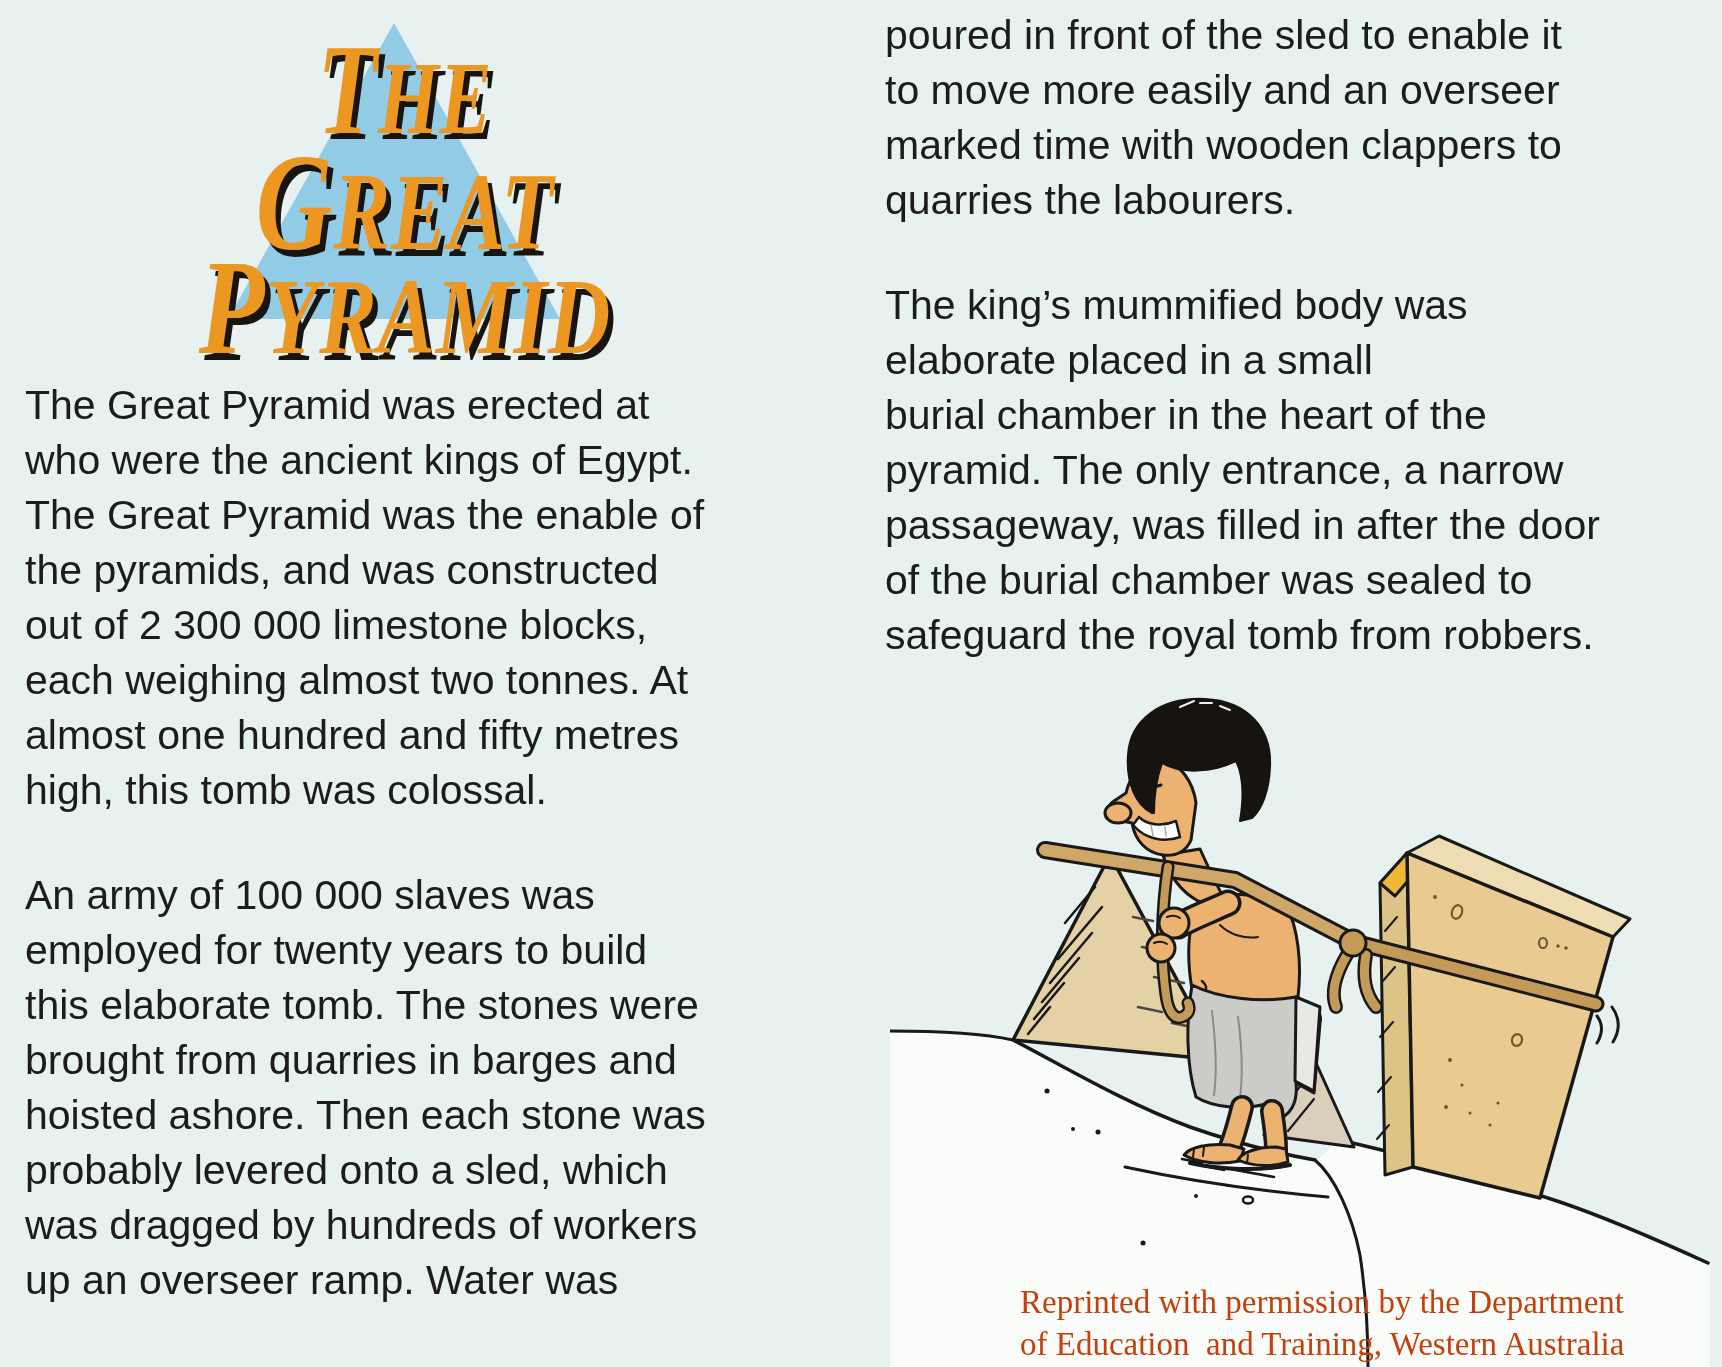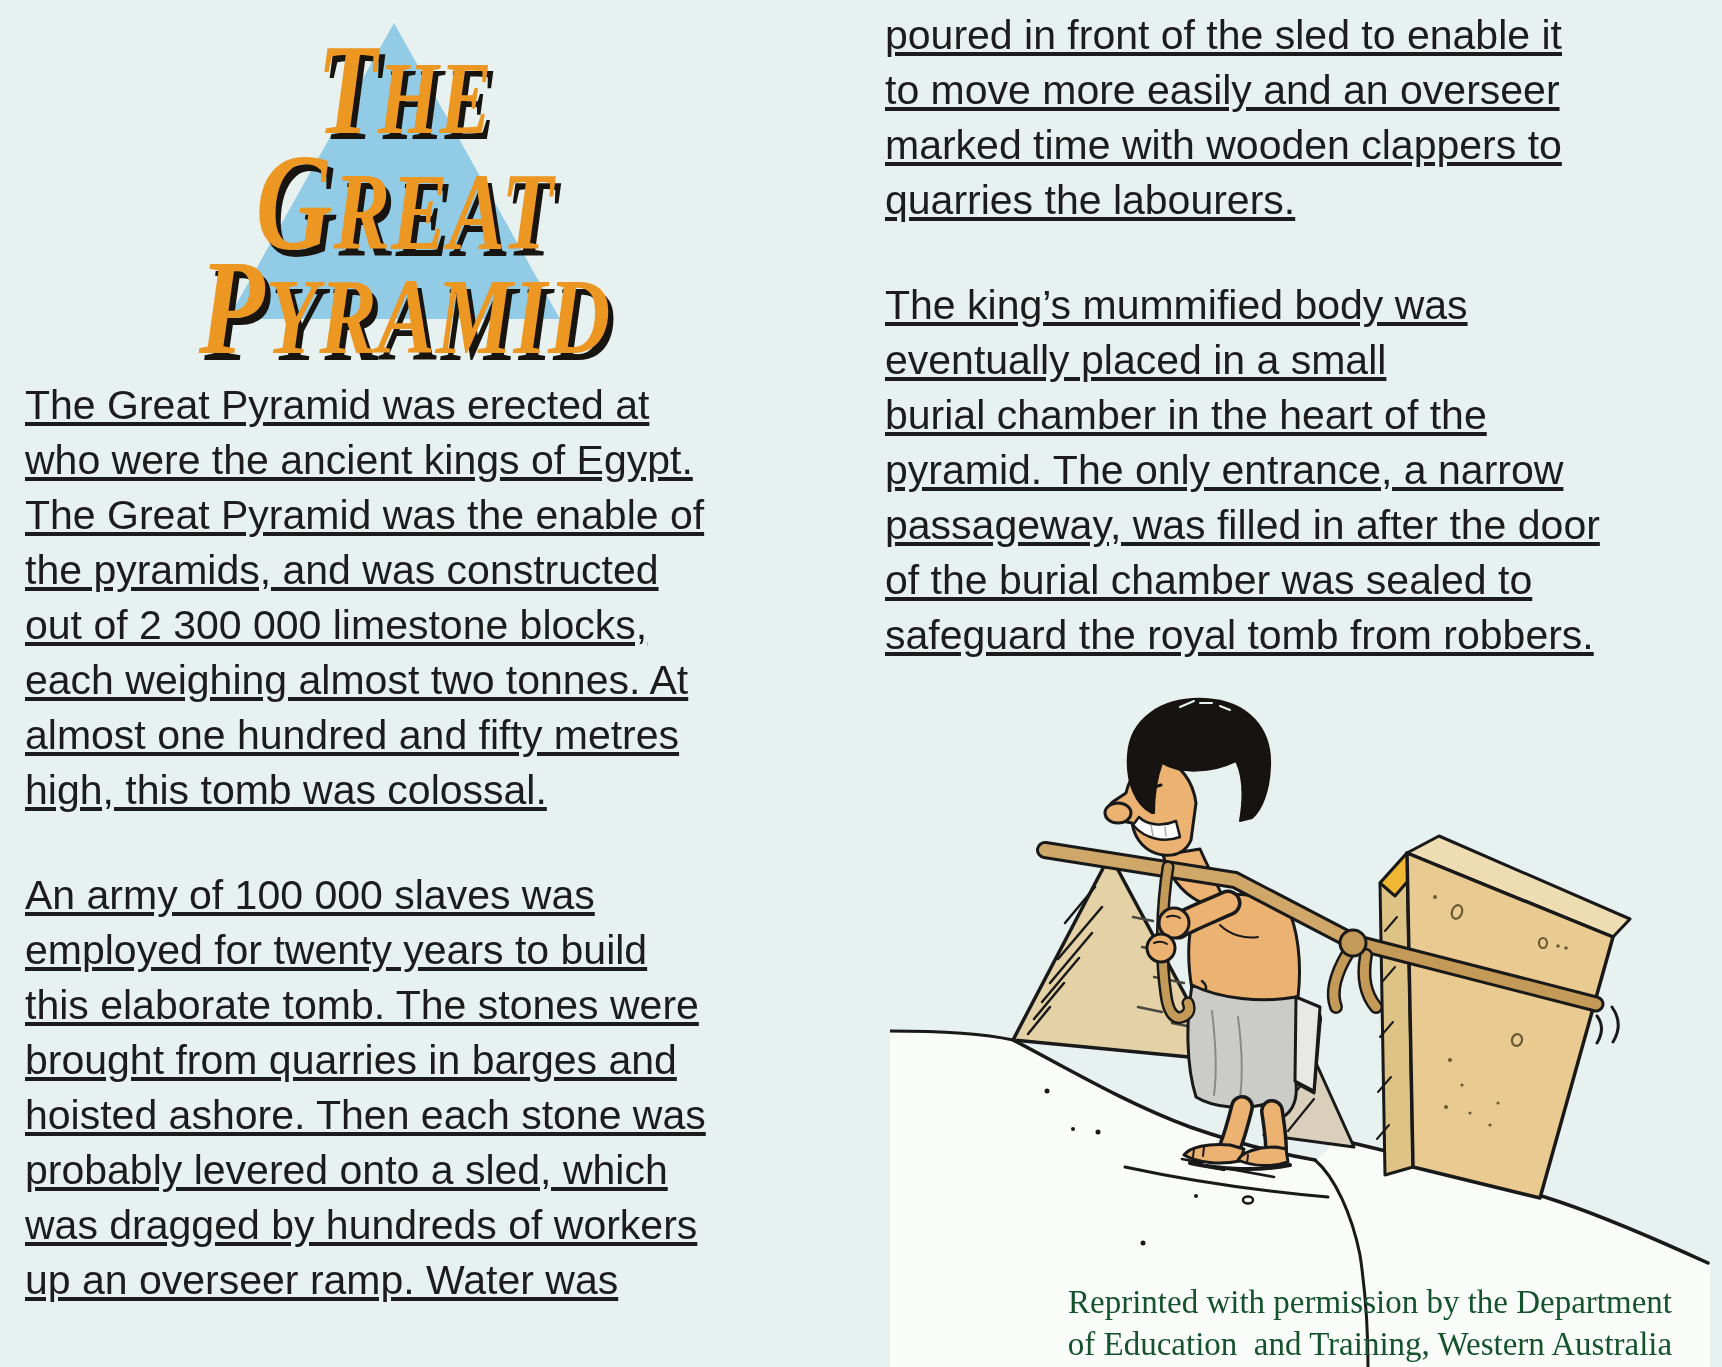--- a/index.html
+++ b/index.html
@@ -17,30 +17,30 @@
        transform-origin:50% 0;}
   .title-word::first-letter{font-size:1.25em;}
   .tw1{top:16px;font-size:92px;transform:scale(.85,1.12);}
   .tw2{top:126px;font-size:100px;transform:scale(.85,1.10);}
   .tw3{top:232px;font-size:98px;transform:scale(.88,1.10);}
 
   
   .col{position:absolute;font-size:41px;color:#1c1c1c;}
   .col-left{left:25px;top:378px;width:797px;}
   .col-right{left:885px;top:8px;width:815px;}
-  .para{margin:0 0 50px 0;text-decoration:underline;}
+  .para{margin:0 0 50px 0;}
   .line{height:55px;line-height:55px;overflow:hidden;white-space:nowrap;
         text-align:justify;text-align-last:justify;}
   .line:not(.last)::after{content:"";display:inline-block;width:100%;height:0;}
   .line.last{text-align-last:left;white-space:normal;}
 
   
-  .caption{position:absolute;left:1020px;top:1281px;width:700px;text-align:center;
+  .caption{position:absolute;left:1020px;top:1281px;width:700px;
        font-family:"Liberation Serif",serif;font-size:33px;line-height:42px;
-       color:#14532d;z-index:5;}
+       color:#c2410c;z-index:5;}
   .caption div{white-space:pre-wrap;}
 
   
   .illustration{position:absolute;left:890px;top:655px;width:820px;height:712px;}
 </style>
 </head>
 <body>
 
 <div class="title-block">
   <div class="title-triangle"></div>
@@ -74,21 +74,21 @@
 
 <div class="col col-right">
   <div class="para">
       <div class="line">poured in front of the sled to enable it</div>
       <div class="line">to move more easily and an overseer</div>
       <div class="line">marked time with wooden clappers to</div>
       <div class="line last">quarries the labourers.</div>
     </div>
   <div class="para">
       <div class="line">The king’s mummified body was</div>
-      <div class="line">eventually placed in a small</div>
+      <div class="line">elaborate placed in a small</div>
       <div class="line">burial chamber in the heart of the</div>
       <div class="line">pyramid. The only entrance, a narrow</div>
       <div class="line">passageway, was filled in after the door</div>
       <div class="line">of the burial chamber was sealed to</div>
       <div class="line last">safeguard the royal tomb from robbers.</div>
     </div>
 </div>
 
 <svg class="illustration" viewBox="0 0 820 712" stroke-linecap="round" stroke-linejoin="round">
 

